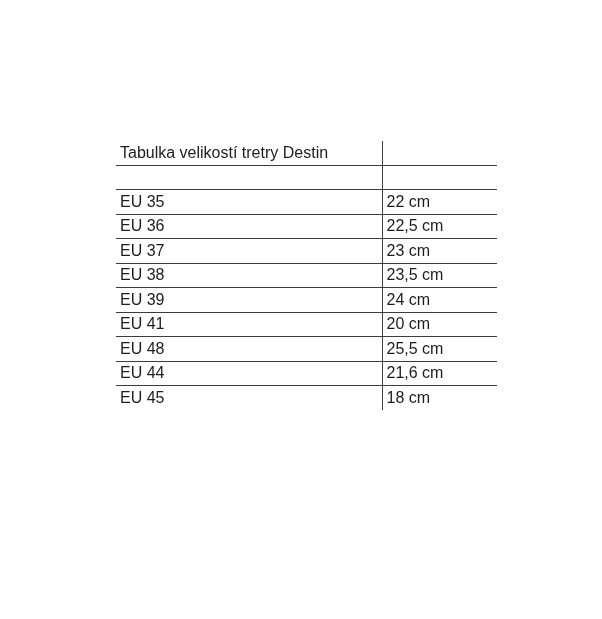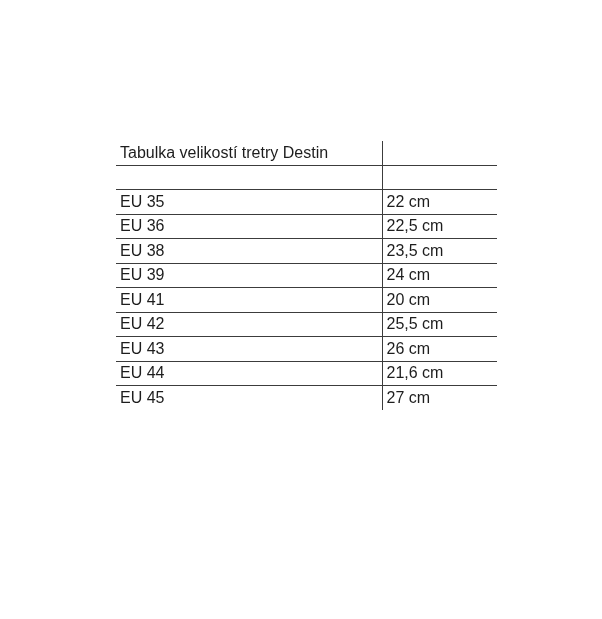--- a/index.html
+++ b/index.html
@@ -76,42 +76,42 @@
 
         <tr>
     <td class="c-size">EU 35</td>
     <td class="c-len">22 cm</td>
   </tr>
         <tr>
     <td class="c-size">EU 36</td>
     <td class="c-len">22,5 cm</td>
   </tr>
         <tr>
+    <td class="c-size">EU 37</td>
+    <td class="c-len">23 cm</td>
+  </tr>
+        <tr>
     <td class="c-size">EU 38</td>
     <td class="c-len">23,5 cm</td>
   </tr>
         <tr>
     <td class="c-size">EU 39</td>
     <td class="c-len">24 cm</td>
   </tr>
         <tr>
     <td class="c-size">EU 41</td>
     <td class="c-len">20 cm</td>
   </tr>
         <tr>
-    <td class="c-size">EU 42</td>
+    <td class="c-size">EU 48</td>
     <td class="c-len">25,5 cm</td>
-  </tr>
-        <tr>
-    <td class="c-size">EU 43</td>
-    <td class="c-len">26 cm</td>
   </tr>
         <tr>
     <td class="c-size">EU 44</td>
     <td class="c-len">21,6 cm</td>
   </tr>
         <tr>
     <td class="c-size">EU 45</td>
-    <td class="c-len">27 cm</td>
+    <td class="c-len">18 cm</td>
   </tr>
       </tbody>
   </table>
 </div>
 
 </body></html>

